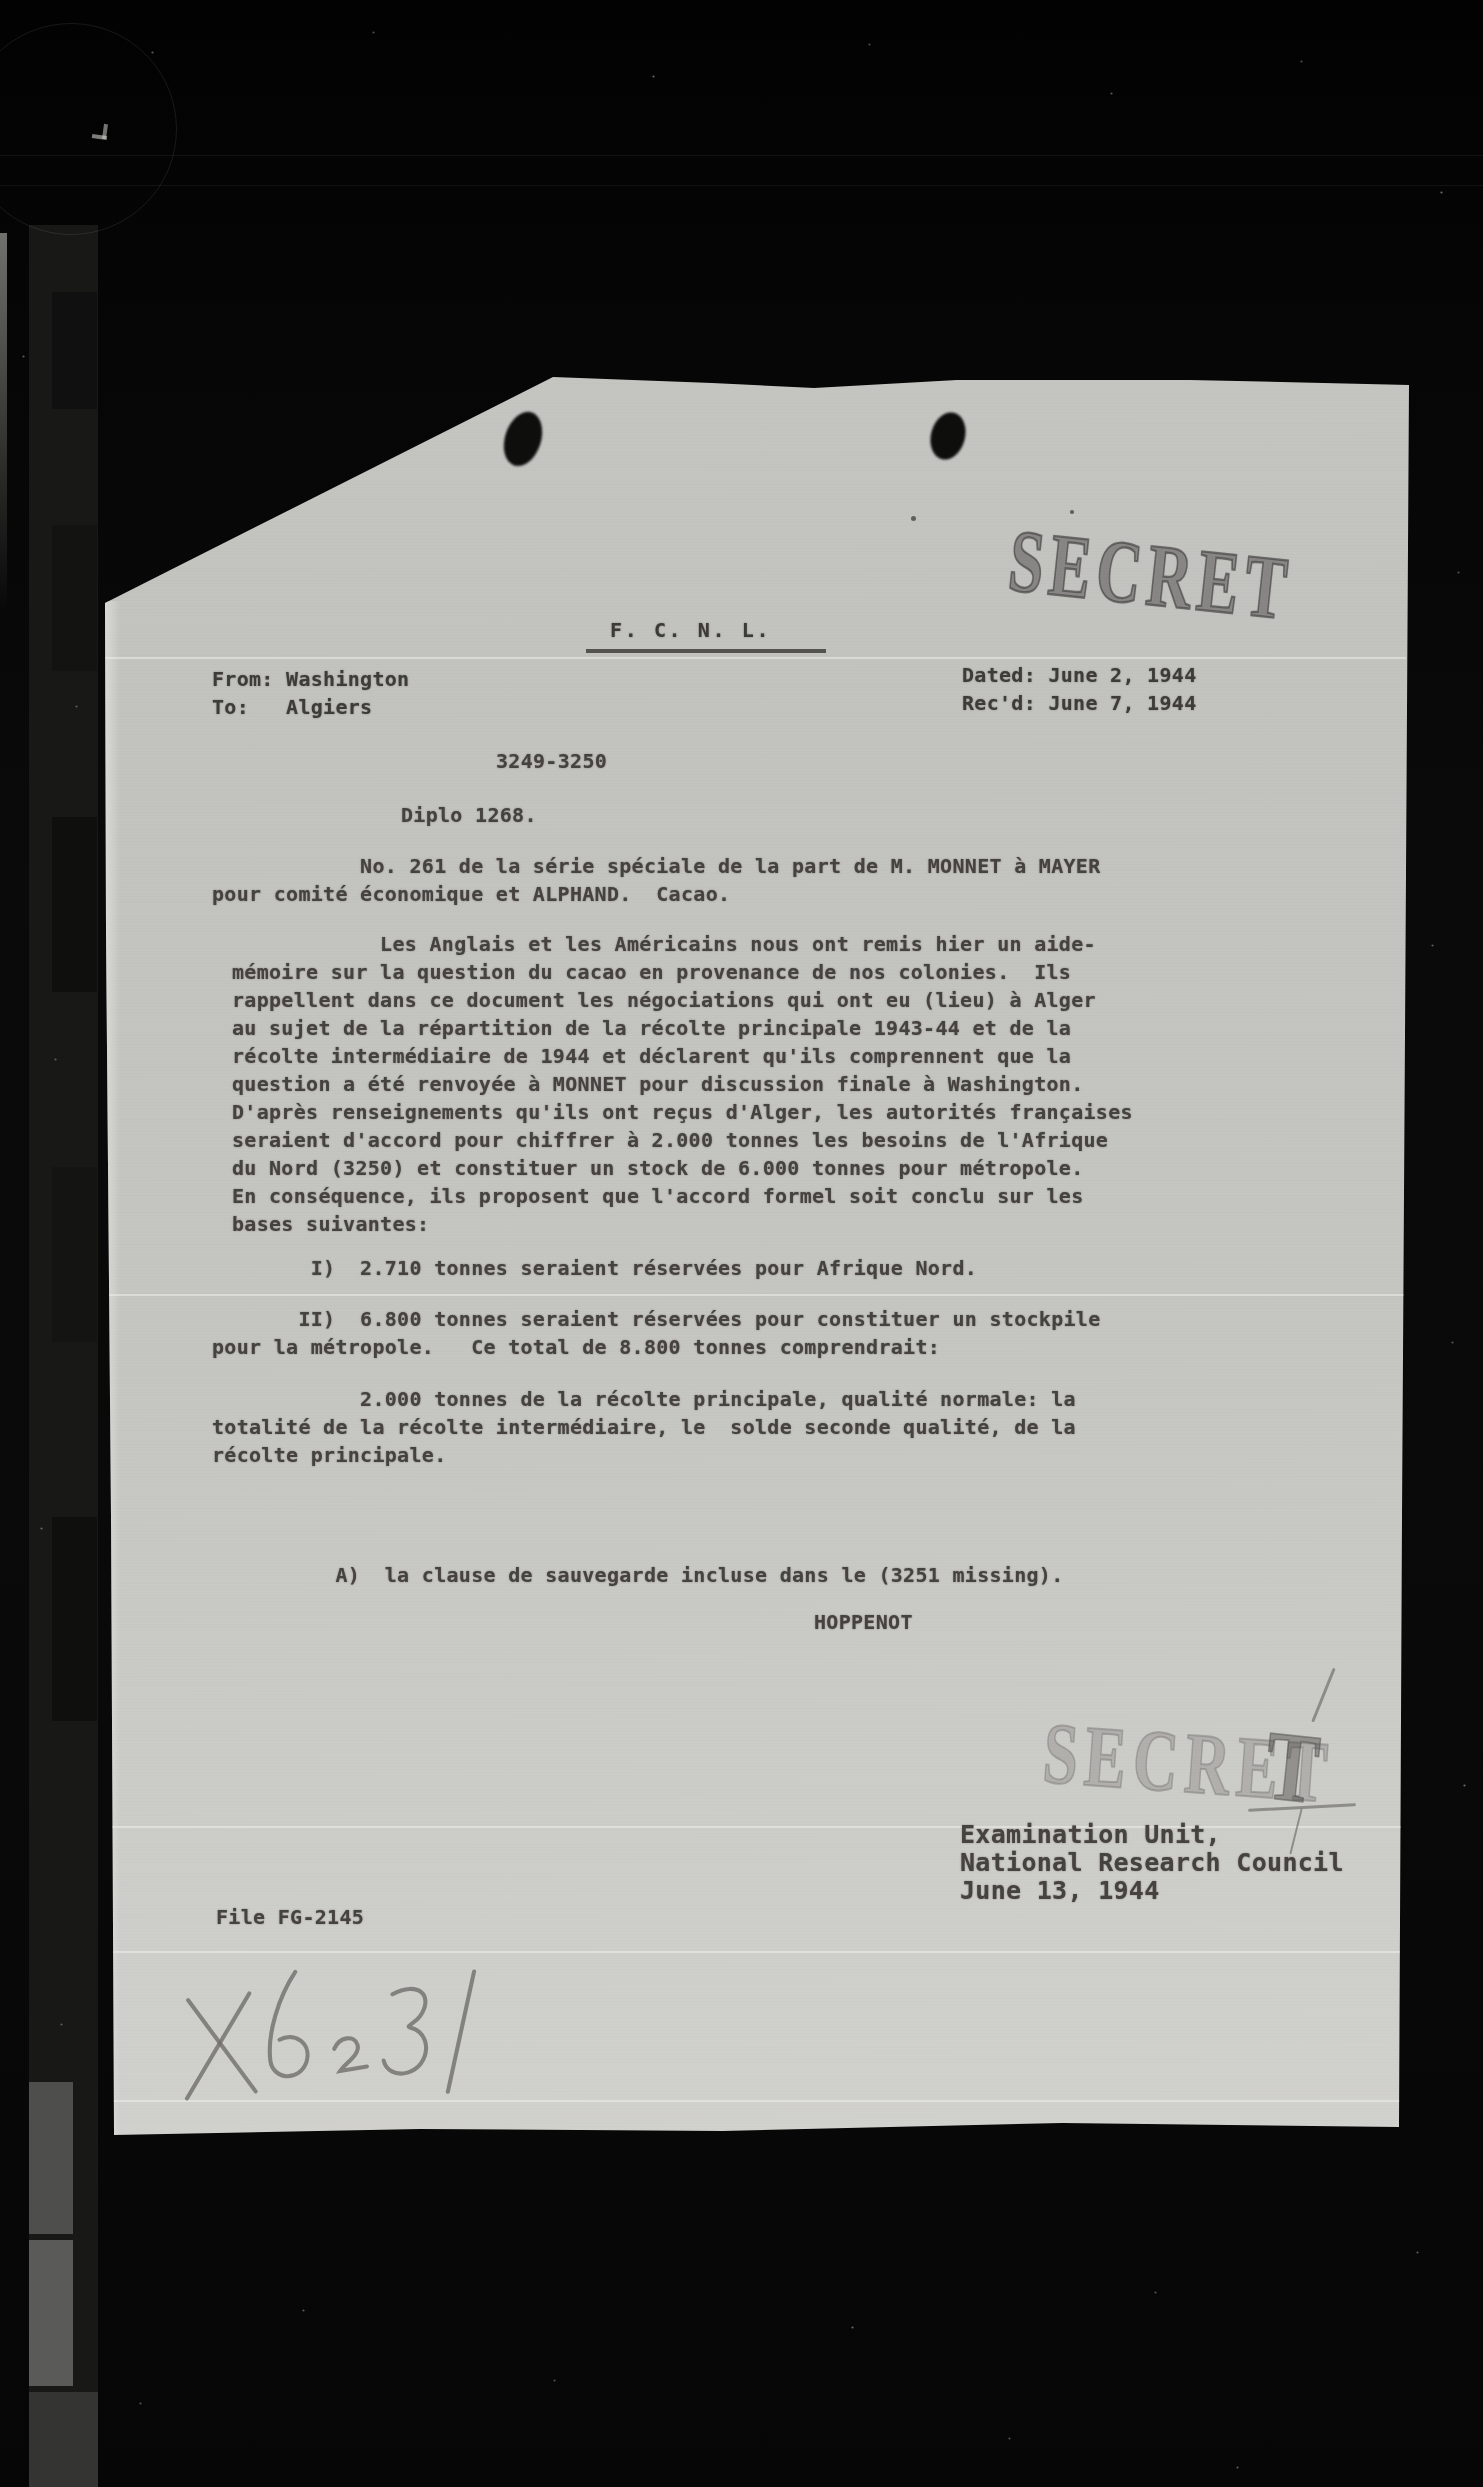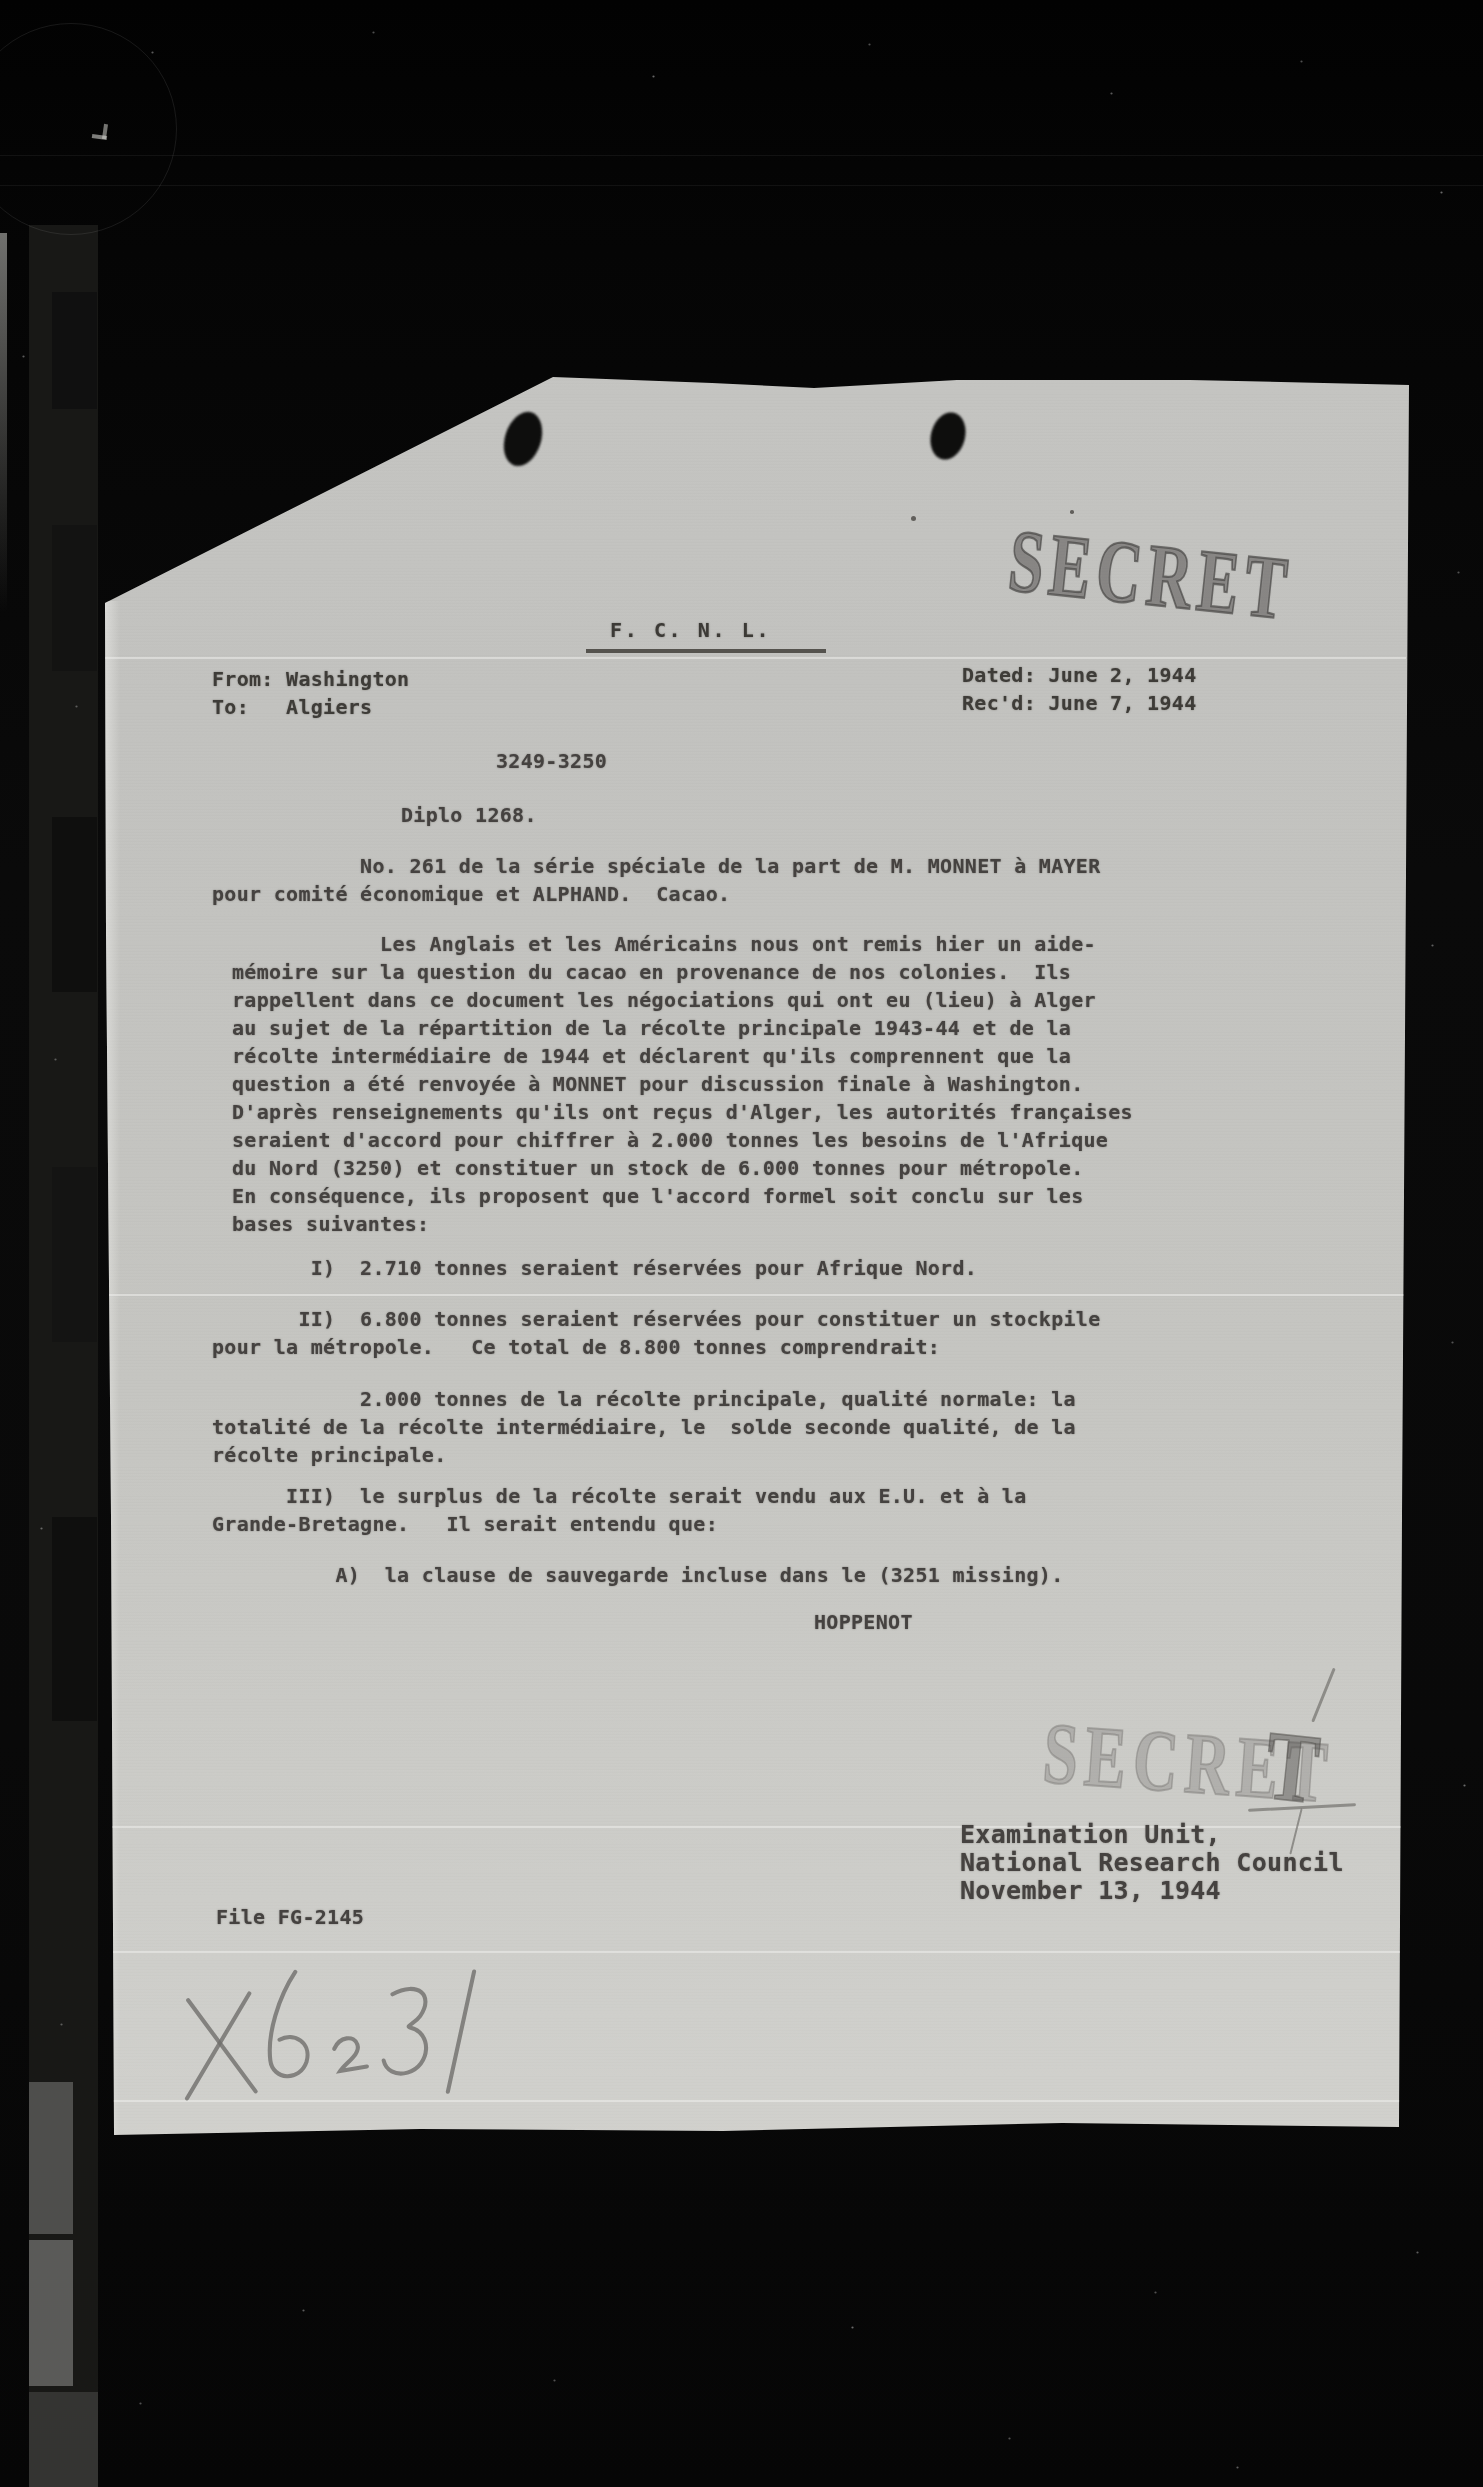--- a/index.html
+++ b/index.html
@@ -140,28 +140,26 @@
 seraient d'accord pour chiffrer à 2.000 tonnes les besoins de l'Afrique
 du Nord (3250) et constituer un stock de 6.000 tonnes pour métropole.
 En conséquence, ils proposent que l'accord formel soit conclu sur les
 bases suivantes:</div>
     <div class="typed" style="left:212px;top:1254px;">        I)  2.710 tonnes seraient réservées pour Afrique Nord.</div>
     <div class="typed" style="left:212px;top:1305px;">       II)  6.800 tonnes seraient réservées pour constituer un stockpile
 pour la métropole.   Ce total de 8.800 tonnes comprendrait:</div>
     <div class="typed" style="left:212px;top:1385px;">            2.000 tonnes de la récolte principale, qualité normale: la
 totalité de la récolte intermédiaire, le  solde seconde qualité, de la
 récolte principale.</div>
-    <div class="typed" style="left:212px;top:1482px;">      III)  le surplus de la récolte serait vendu aux E.U. et à la
-Grande-Bretagne.   Il serait entendu que:</div>
     <div class="typed" style="left:212px;top:1561px;">          A)  la clause de sauvegarde incluse dans le (3251 missing).</div>
     <div class="typed" style="left:814px;top:1608px;">HOPPENOT</div>
 
     <div class="typed" style="left:960px;top:1821px;font-size:25px;">Examination Unit,
 National Research Council
-November 13, 1944</div>
+June 13, 1944</div>
     <div class="typed" style="left:216px;top:1903px;">File FG-2145</div>
 
     <svg class="hand-svg" width="327" height="152" viewBox="0 0 560 260">
       <path d="M30,60 L140,220"></path>
       <path d="M135,52 L22,228"></path>
       <path d="M215,18 C185,60 163,122 167,168 C170,202 216,207 229,172 C239,141 210,120 184,133"></path>
       <path d="M277,152 C287,131 312,129 317,146 C322,163 296,176 286,190 L332,184"></path>
       <path d="M380,62 C424,40 452,66 426,101 C416,114 400,117 408,120 C447,130 441,187 401,197 C380,202 364,191 361,175"></path>
       <path d="M521,28 L469,232"></path>
     </svg>

